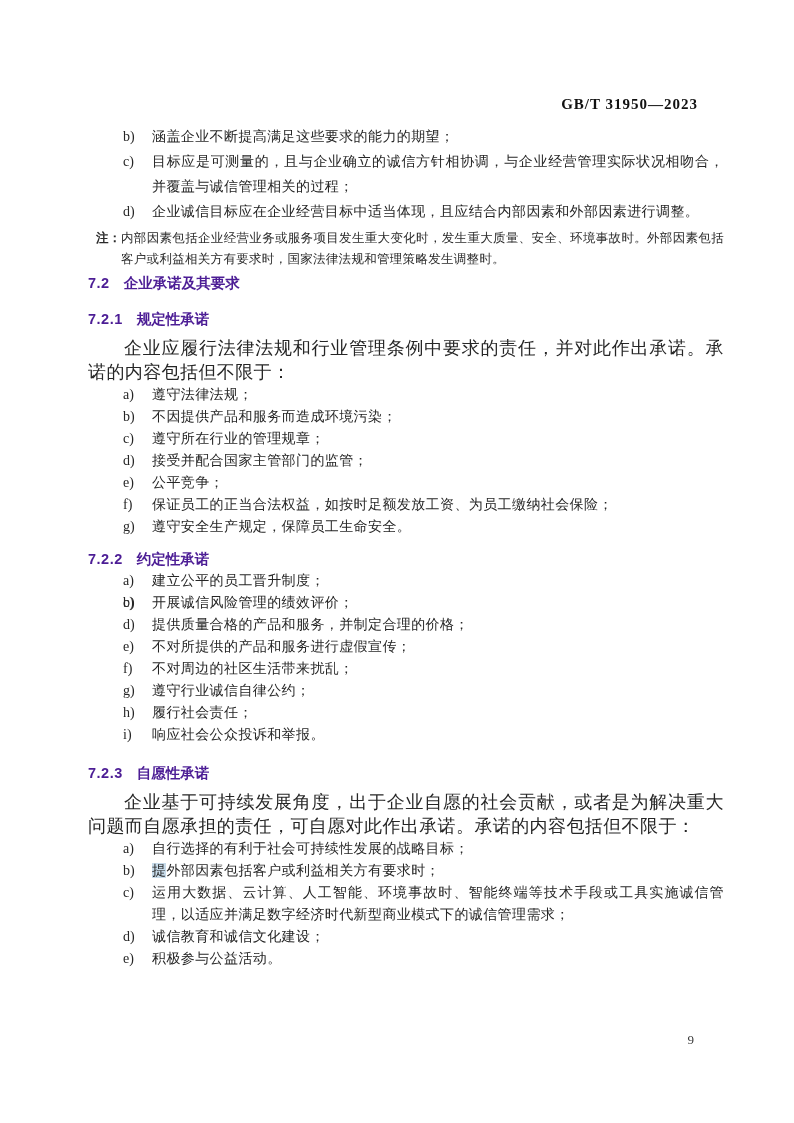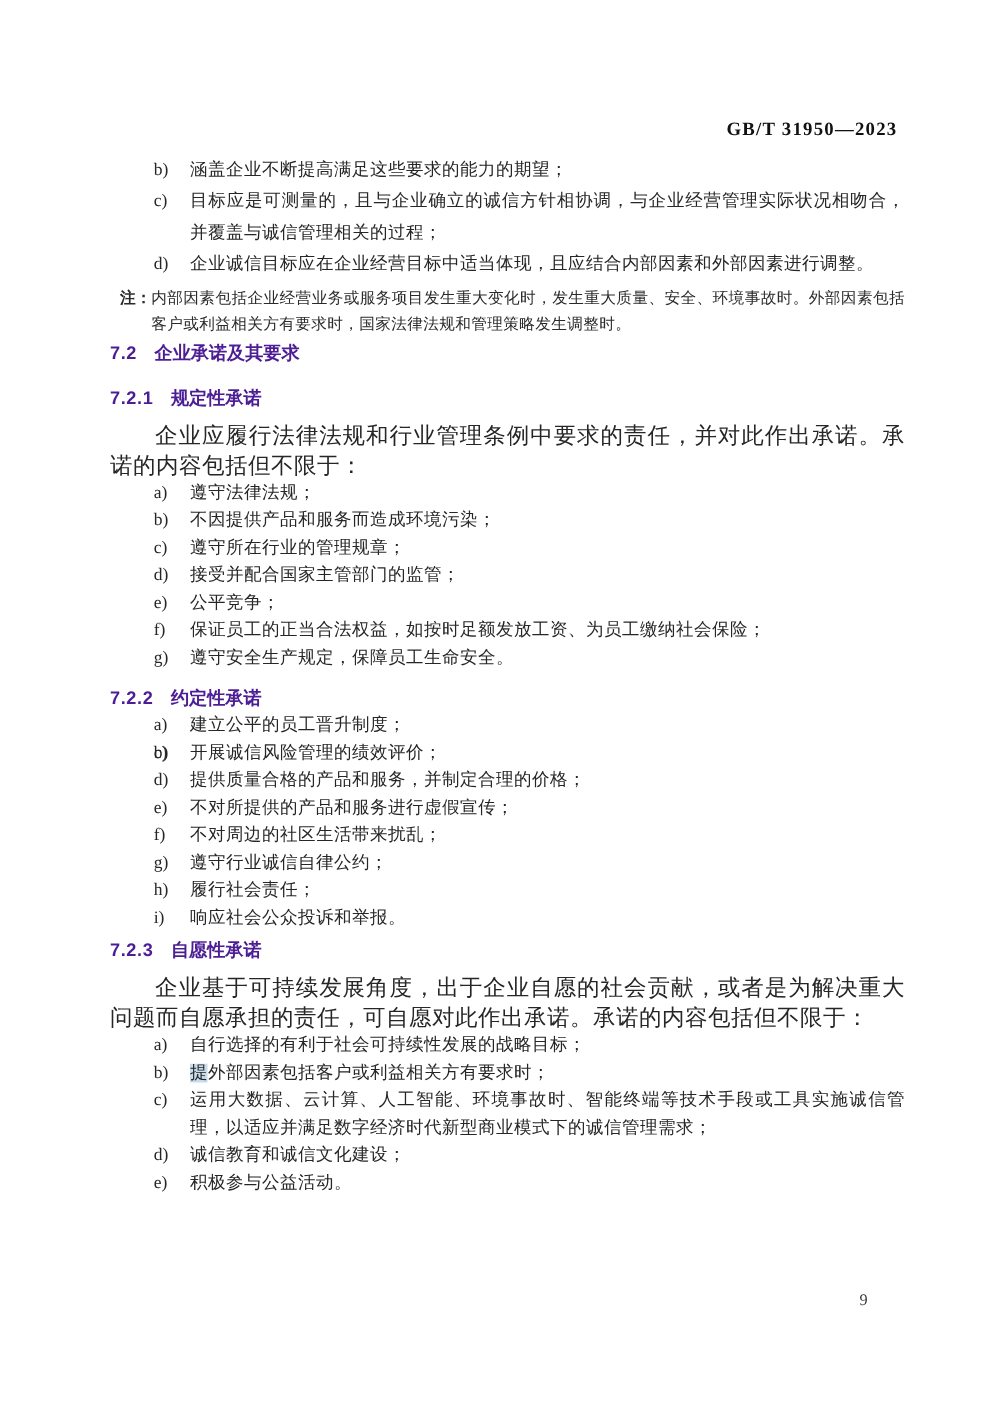--- a/index.html
+++ b/index.html
@@ -6,21 +6,21 @@
   html,body { background:#ffffff; }
   .page {
     position:relative;
     width:794px; height:1123px;
     background:#ffffff;
     font-family:"Liberation Serif","DejaVu Serif",serif;
     color:#262626;
     overflow:hidden;
   }
   .doc-code {
-    position:absolute; top:96px; right:76px;
+    position:absolute; top:96px; right:96px;
     font-size:15px; font-weight:bold; color:#111;
     letter-spacing:1px;
     font-family:"Liberation Serif","DejaVu Serif",serif;
   }
   .content {
     position:absolute; left:88px; top:124px; width:636px;
   }
   .list { }
   .list-item {
     position:relative; padding-left:64px;
@@ -158,21 +158,21 @@
       <div class="list-item">
         <span class="marker">h)</span>
         <span>履行社会责任；</span>
       </div>
       <div class="list-item">
         <span class="marker">i)</span>
         <span>响应社会公众投诉和举报。</span>
       </div>
     </div>
 
-    <div class="heading h-sub" style="margin-top:4px;">
+    <div class="heading h-sub" style="margin-top:16px;">
       <span class="sec-num">7.2.3</span><span>自愿性承诺</span>
     </div>
     <div class="para">企业基于可持续发展角度，出于企业自愿的社会贡献，或者是为解决重大问题而自愿承担的责任，可自愿对此作出承诺。承诺的内容包括但不限于：</div>
     <div class="list">
       <div class="list-item">
         <span class="marker">a)</span>
         <span>自行选择的有利于社会可持续性发展的战略目标；</span>
       </div>
       <div class="list-item">
         <span class="marker">b)</span>

